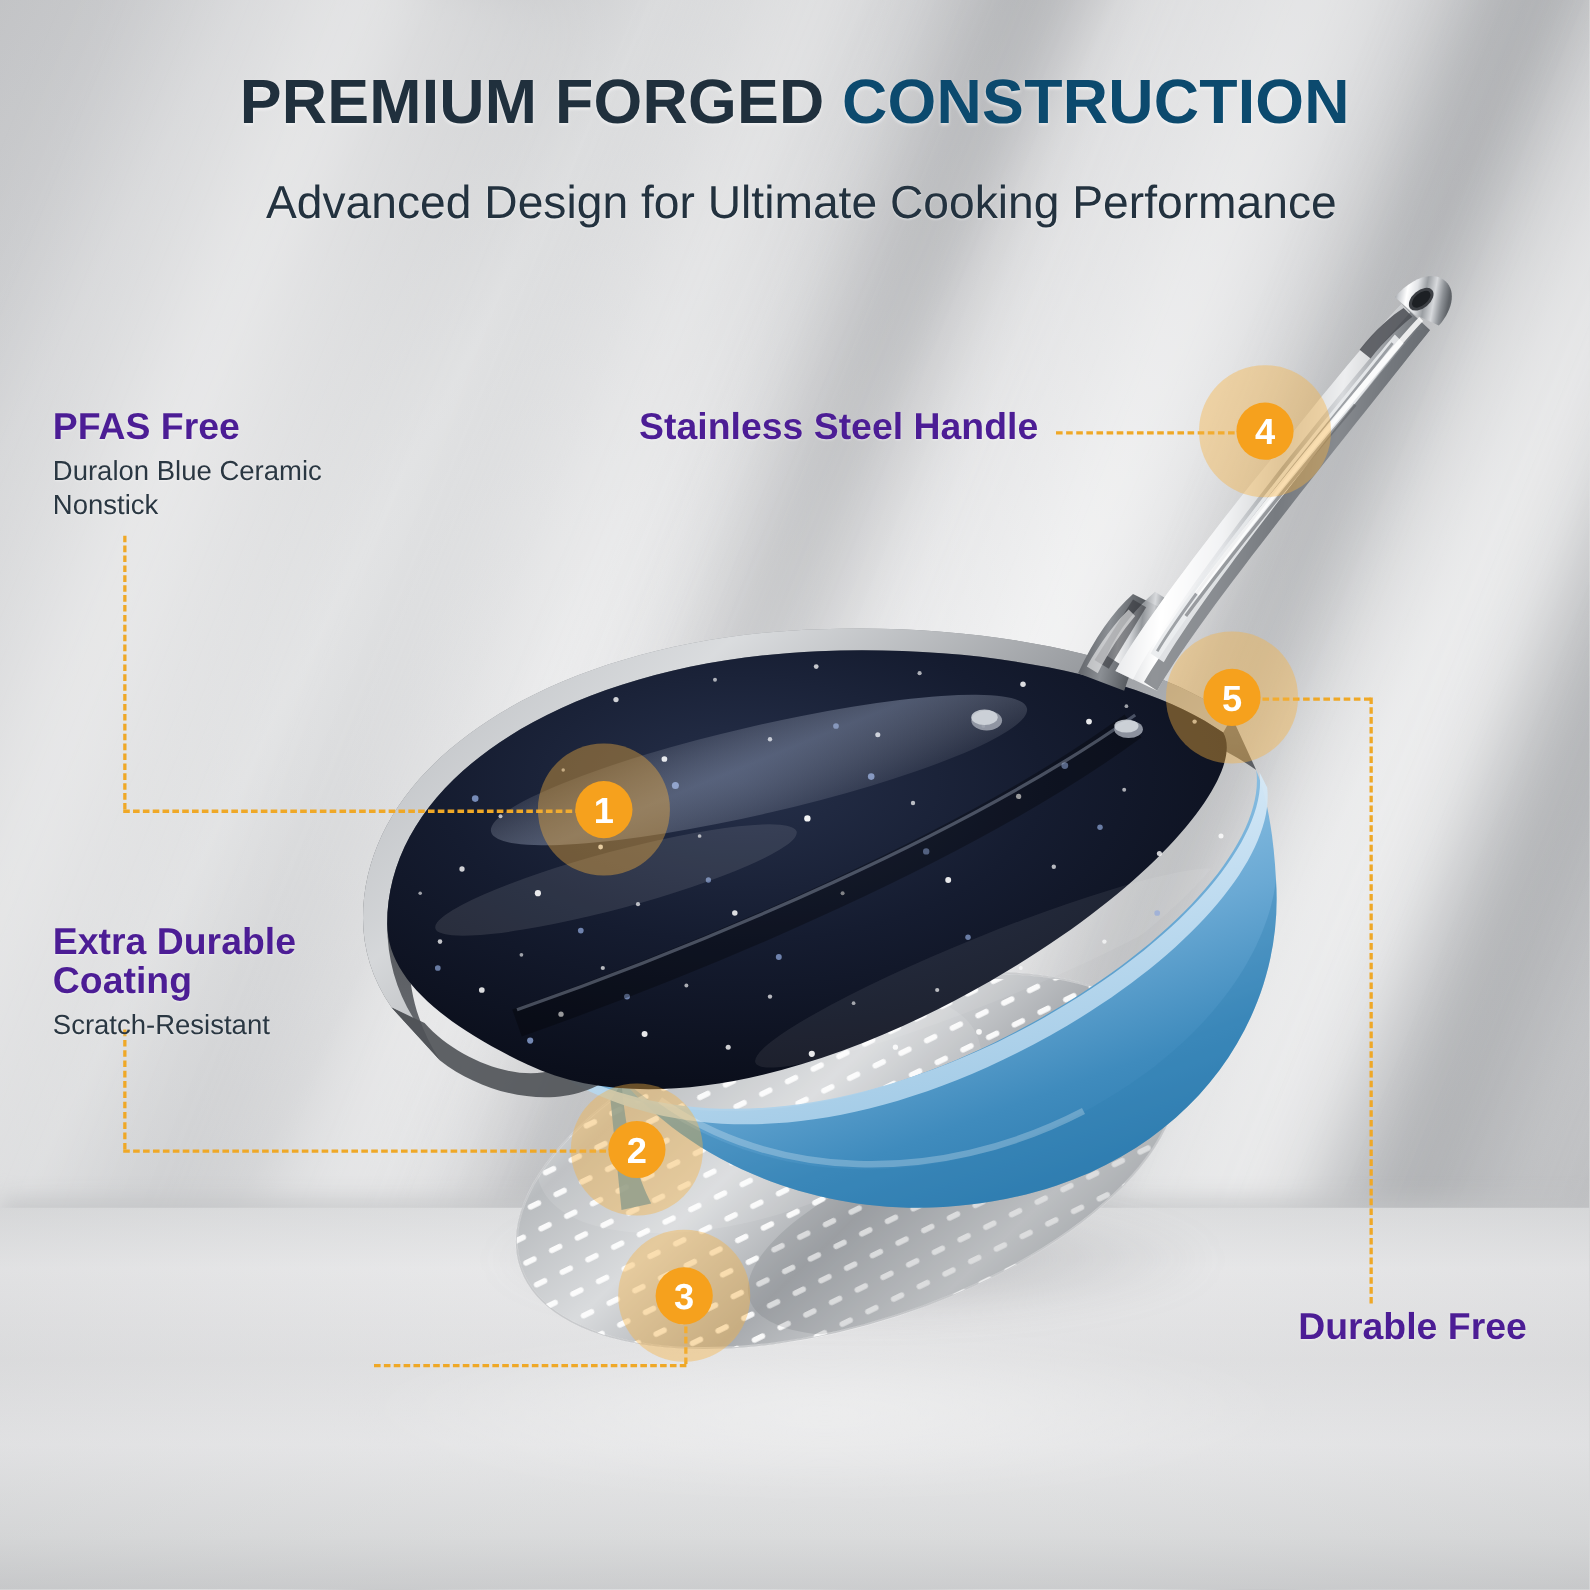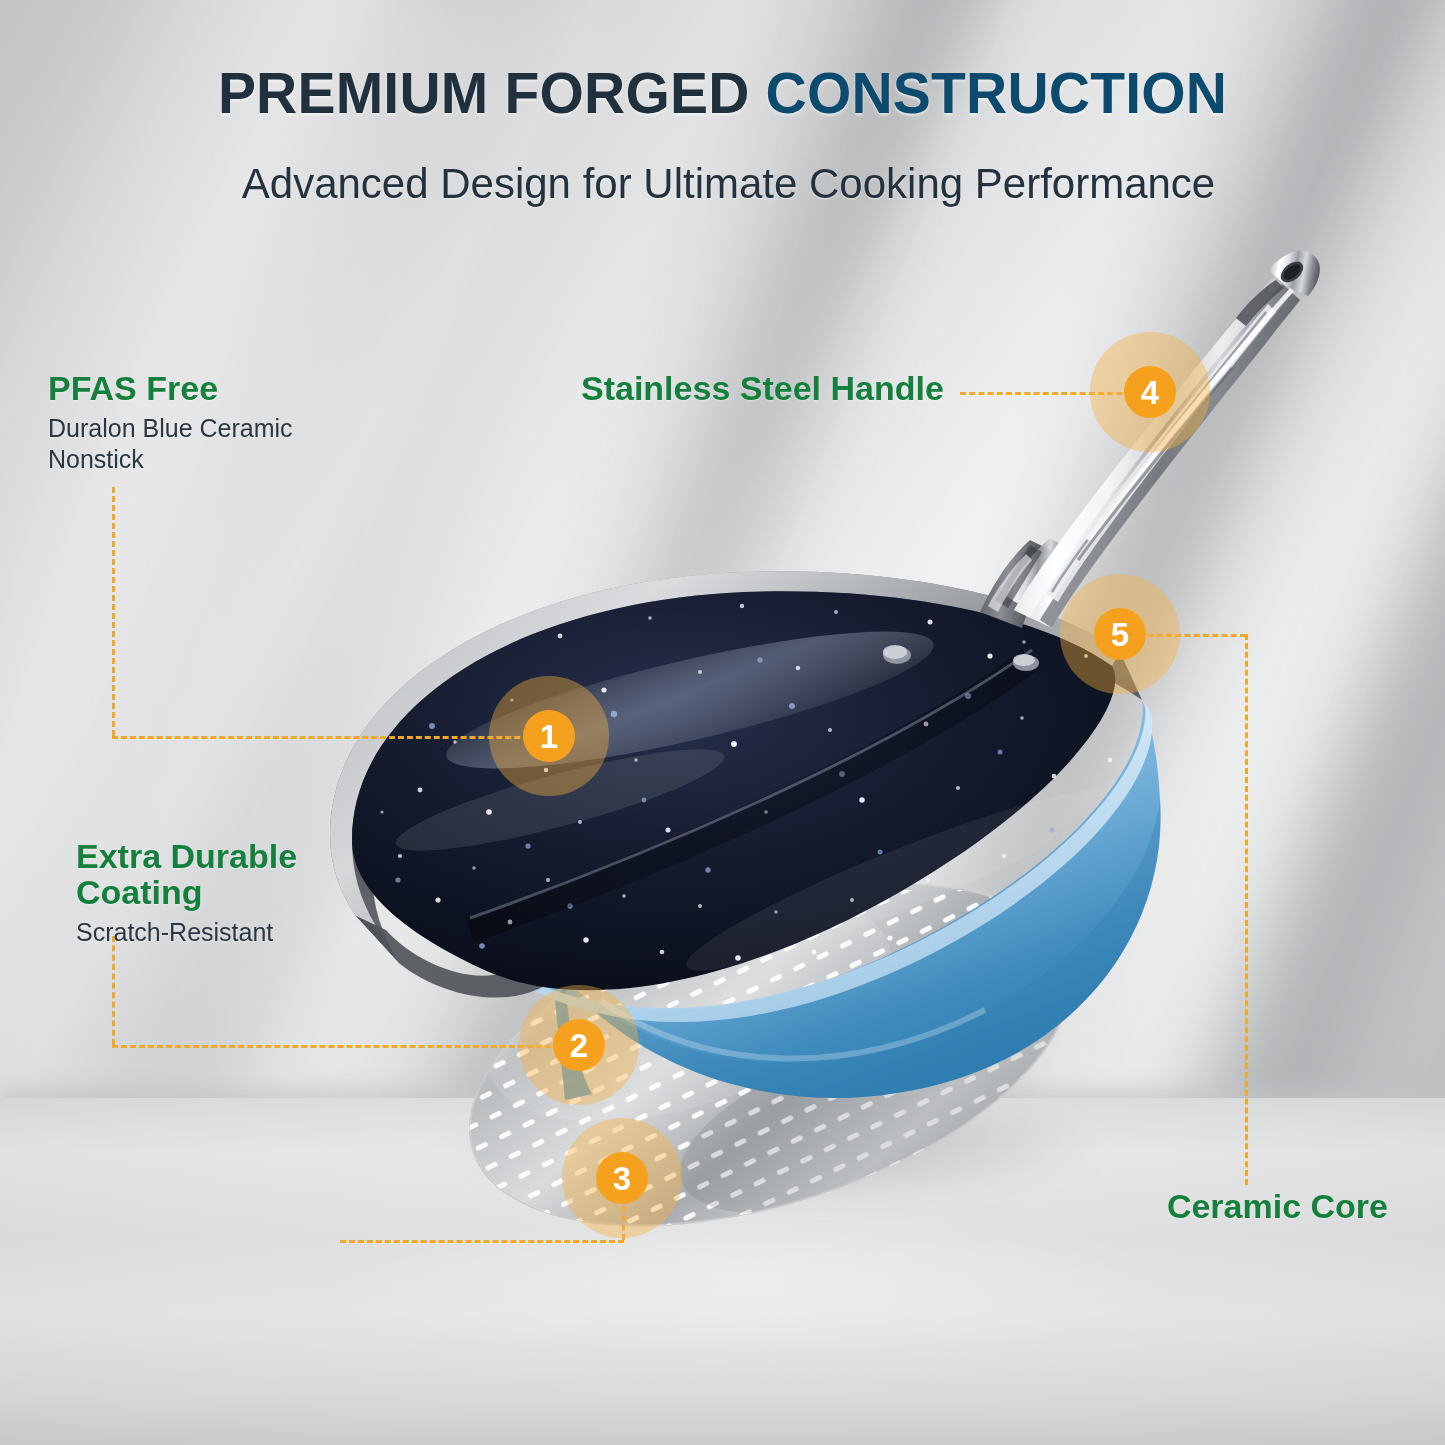--- a/index.html
+++ b/index.html
@@ -66,21 +66,21 @@
     font-size:42px;font-weight:400;
     color:#23323f;
     text-shadow:0 1px 2px rgba(255,255,255,.55);
     white-space:nowrap;
     padding-left:12px;
   }
 
   
   .feat{position:absolute;}
   .feat .f-title{
-    font-size:34px;font-weight:bold;color:#15803d;line-height:1.06;
+    font-size:34px;font-weight:bold;color:#4c1d95;line-height:1.06;
     text-shadow:0 1px 2px rgba(255,255,255,.5);
     white-space:pre-line;
   }
   .feat .f-sub{
     font-size:25px;font-weight:400;color:#2a3742;line-height:1.25;margin-top:7px;
     text-shadow:0 1px 2px rgba(255,255,255,.45);
     white-space:pre-line;
   }
   .feat.right{text-align:right;}
 
@@ -422,28 +422,28 @@
   <div class="badge" style="left:596px;top:1152px;">3</div>
   <div class="badge" style="left:1124px;top:366px;">4</div>
   <div class="badge" style="left:1094px;top:608px;">5</div>
 
   <div class="feat" style="left:48px;top:370px;width:330px;">
     <div class="f-title">PFAS Free</div>
     <div class="f-sub">Duralon Blue Ceramic
 Nonstick</div>
   </div>
 
-  <div class="feat" style="left:48px;top:838px;width:340px;margin-left:28px;">
+  <div class="feat" style="left:48px;top:838px;width:340px;">
     <div class="f-title">Extra Durable
 Coating</div>
     <div class="f-sub">Scratch-Resistant</div>
   </div>
 
 
   <div class="feat" style="left:581px;top:370px;width:400px;">
     <div class="f-title">Stainless Steel Handle</div>
   </div>
 
   <div class="feat right" style="left:1000px;top:1188px;width:388px;">
-    <div class="f-title">Ceramic Core</div>
+    <div class="f-title">Durable Free</div>
   </div>
 
 </div>
 
 </body></html>

